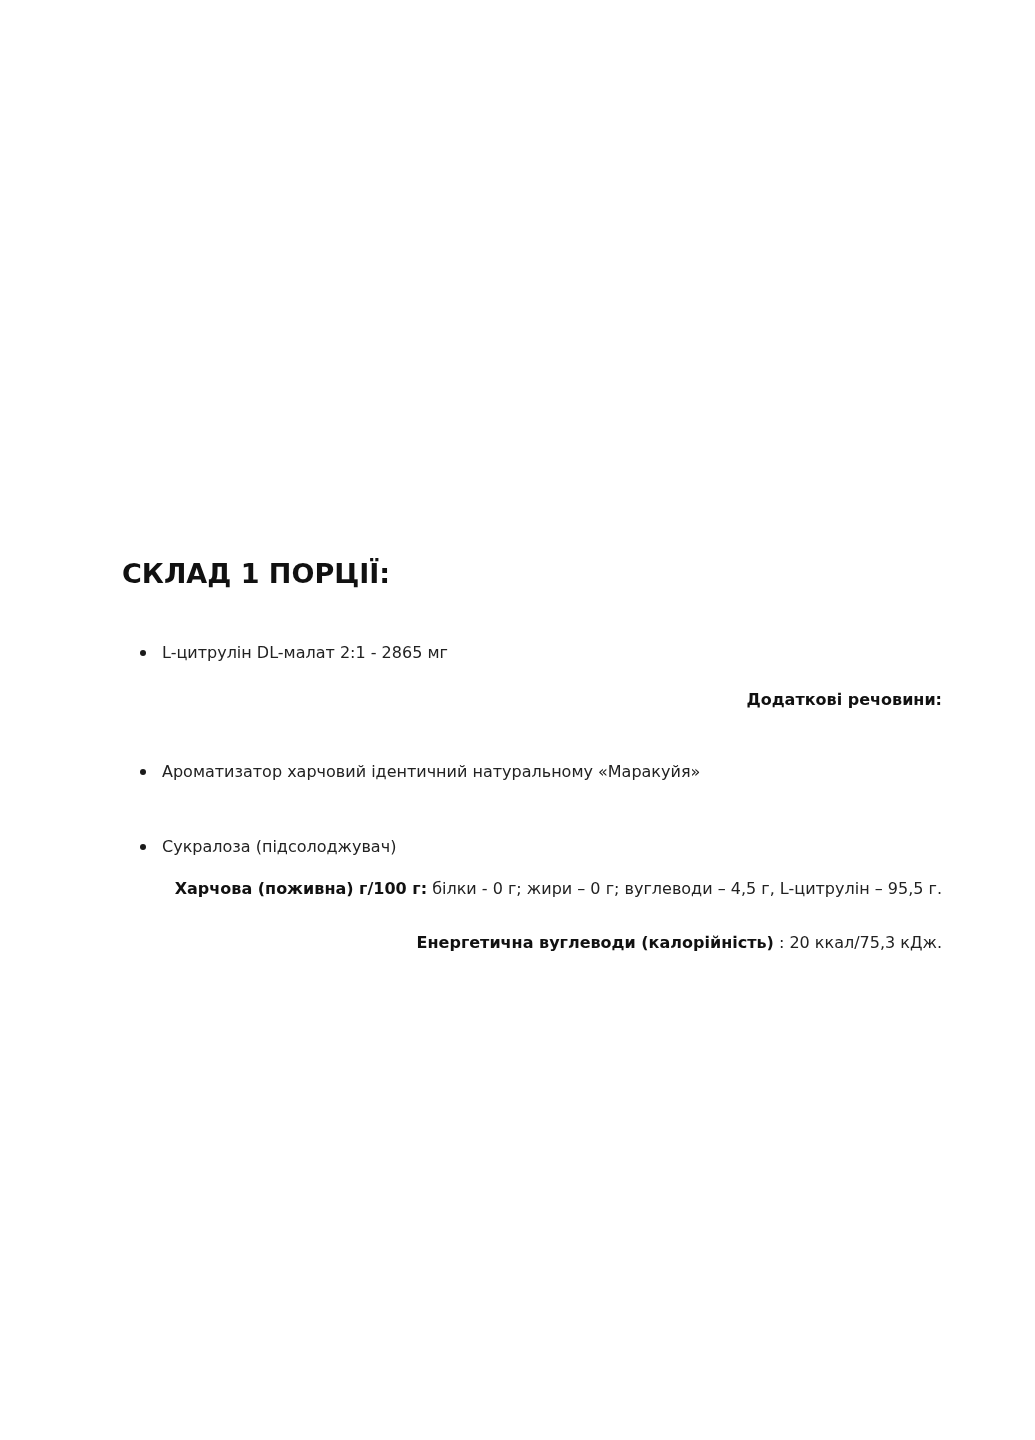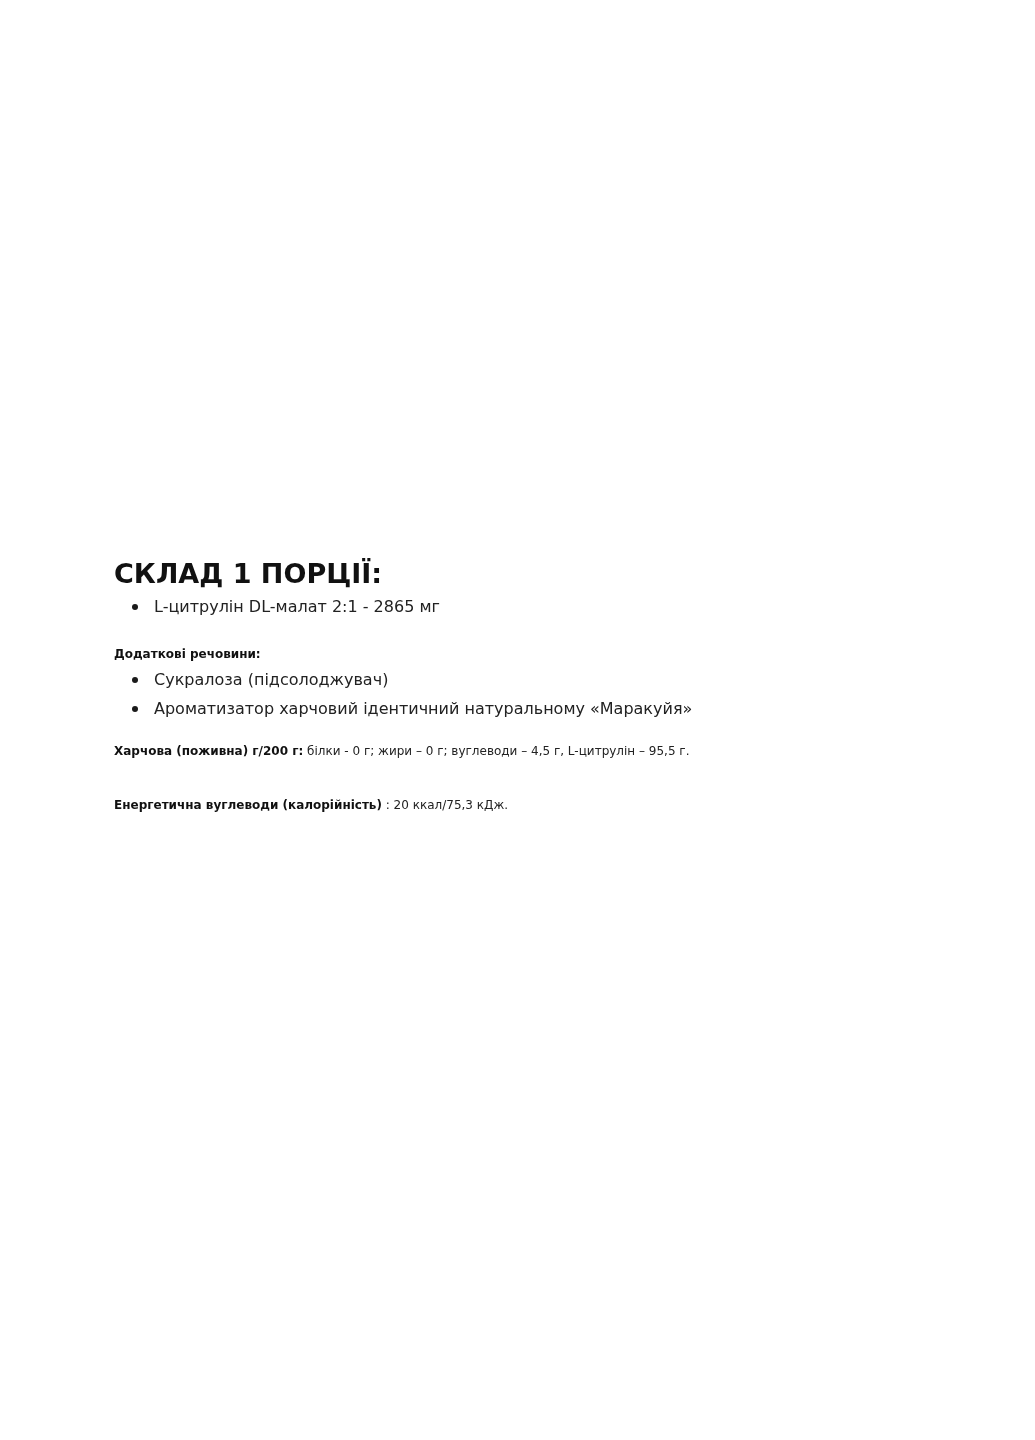--- a/index.html
+++ b/index.html
@@ -10,21 +10,21 @@
     body {
       width: 1035px;
       height: 1440px;
       position: relative;
       overflow: hidden;
       font-family: "DejaVu Sans", "Liberation Sans", sans-serif;
       color: #1a1a1a;
     }
     .content {
       position: absolute;
-      left: 114px;
+      left: 122px;
       top: 556px;
       width: 820px;
     }
     .heading {
       font-family: "DejaVu Sans", sans-serif;
       font-weight: bold;
       font-size: 27px;
       line-height: 36px;
       margin: 0;
       color: #111111;
@@ -33,37 +33,39 @@
     ul.list {
       margin: 0;
       padding: 0 0 0 40px;
       list-style: none;
     }
     ul.list li {
       position: relative;
       font-size: 16px;
       line-height: 29px;
       color: #222222;
+      margin-top: 46px;
     }
     ul.list li .bullet {
       position: absolute;
       left: -22px;
       top: 12px;
       width: 6px;
       height: 6px;
       border-radius: 50%;
       background: #1a1a1a;
     }
     .list-1 { margin-top: 22px; }
     .para {
-      font-size: 12px;
+      font-size: 16px;
       line-height: 22px;
       color: #222222;
       margin: 0;
       white-space: nowrap;
+      text-align: right;
     }
     .para b { color: #111111; }
     .sub-heading { margin-top: 22px; }
     .list-2 { margin-top: 28px; }
     .para-nutrition { margin-top: 17px; }
     .para-energy { margin-top: 32px; }
   </style>
 </head>
 <body>
 
@@ -77,28 +79,28 @@
     </li>
   </ul>
 
   <p class="para sub-heading">
     <b>Додаткові речовини:</b>
   </p>
 
   <ul class="list list-2">
     <li>
       <span class="bullet"></span>
-      <span>Сукралоза (підсолоджувач)</span>
+      <span>Ароматизатор харчовий ідентичний натуральному «Маракуйя»</span>
     </li>
     <li>
       <span class="bullet"></span>
-      <span>Ароматизатор харчовий ідентичний натуральному «Маракуйя»</span>
+      <span>Сукралоза (підсолоджувач)</span>
     </li>
   </ul>
 
   <p class="para para-nutrition">
-    <b>Харчова (поживна) г/200 г:</b><span> білки - 0 г; жири – 0 г; вуглеводи – 4,5 г, L-цитрулін – 95,5 г.</span>
+    <b>Харчова (поживна) г/100 г:</b><span> білки - 0 г; жири – 0 г; вуглеводи – 4,5 г, L-цитрулін – 95,5 г.</span>
   </p>
 
   <p class="para para-energy">
     <b>Енергетична вуглеводи (калорійність)</b><span> : 20 ккал/75,3 кДж.</span>
   </p>
 </div>
 
 </body></html>

